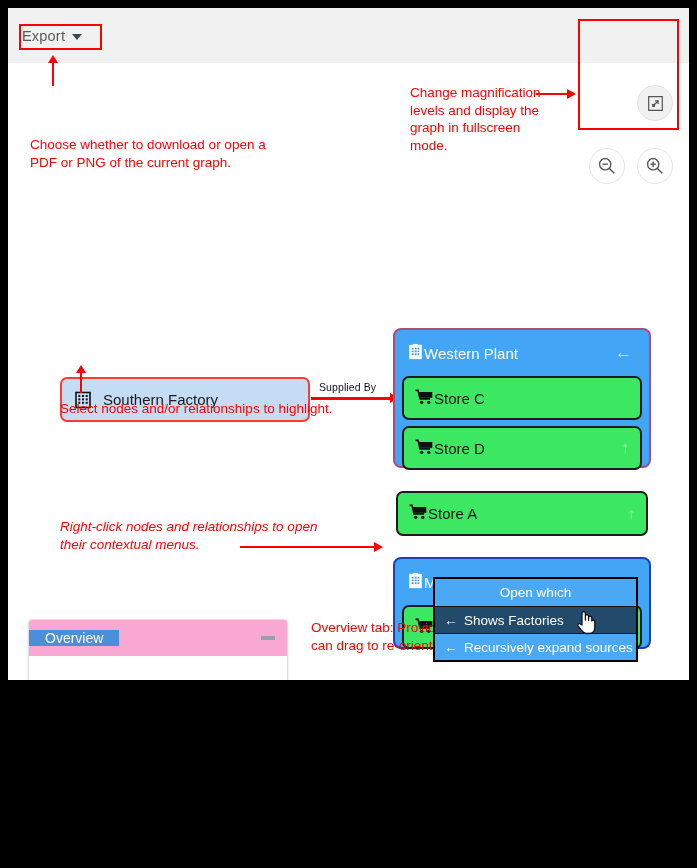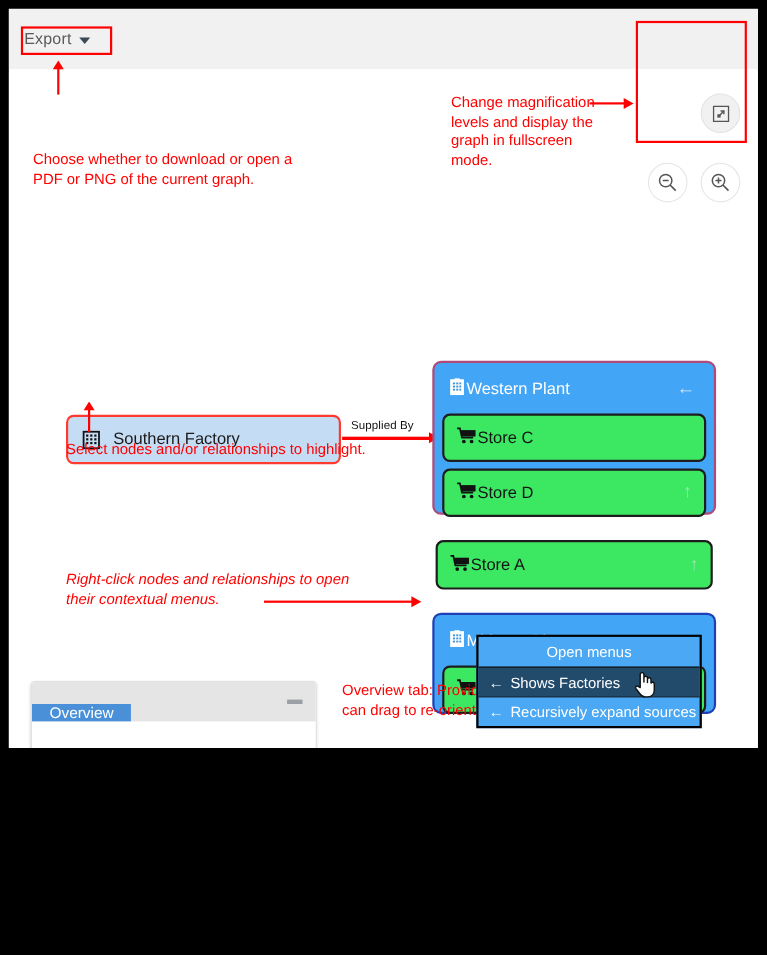--- a/index.html
+++ b/index.html
@@ -228,22 +228,22 @@
     width: 260px; height: 175px;
     background: #fafafa;
     border: 1px solid #e0e0e0;
     border-radius: 4px;
     box-shadow: 0 1px 3px rgba(0,0,0,.12);
     overflow: hidden;
   }
   #ov-tabs {
     position: relative;
     height: 36px;
-    background: #e5e5e5;
-    display: flex; align-items: flex-end;
+    background: #f9a8d4;
+    display: flex; align-items: center;
   }
   .ov-tab {
     display: flex; align-items: center;
     padding: 0 16px;
     font-size: 14px;
     color: #5a6672;
     cursor: pointer;
   }
   .ov-tab.active { background: #4a90d9; color: #ffffff; }
   #ov-minimize {
@@ -440,21 +440,21 @@
               <circle cx="14.5" cy="14.2" r="1.8" fill="#111"></circle>
             </svg>
           </span>
           <span class="nlabel">Store B</span>
           <span class="up-arrow">↑</span>
         </div>
       </div>
 
       <div id="ctx-menu">
         <div class="ctx-item">
-          <span>Open menus</span>
+          <span>Open which</span>
         </div>
         <div class="ctx-item selected">
           <span class="ctx-arrow">←</span>
           <span>Shows Factories</span>
         </div>
         <div class="ctx-item">
           <span class="ctx-arrow">←</span>
           <span>Recursively expand sources</span>
         </div>
         <svg id="ctx-cursor" viewBox="0 0 22 26">

